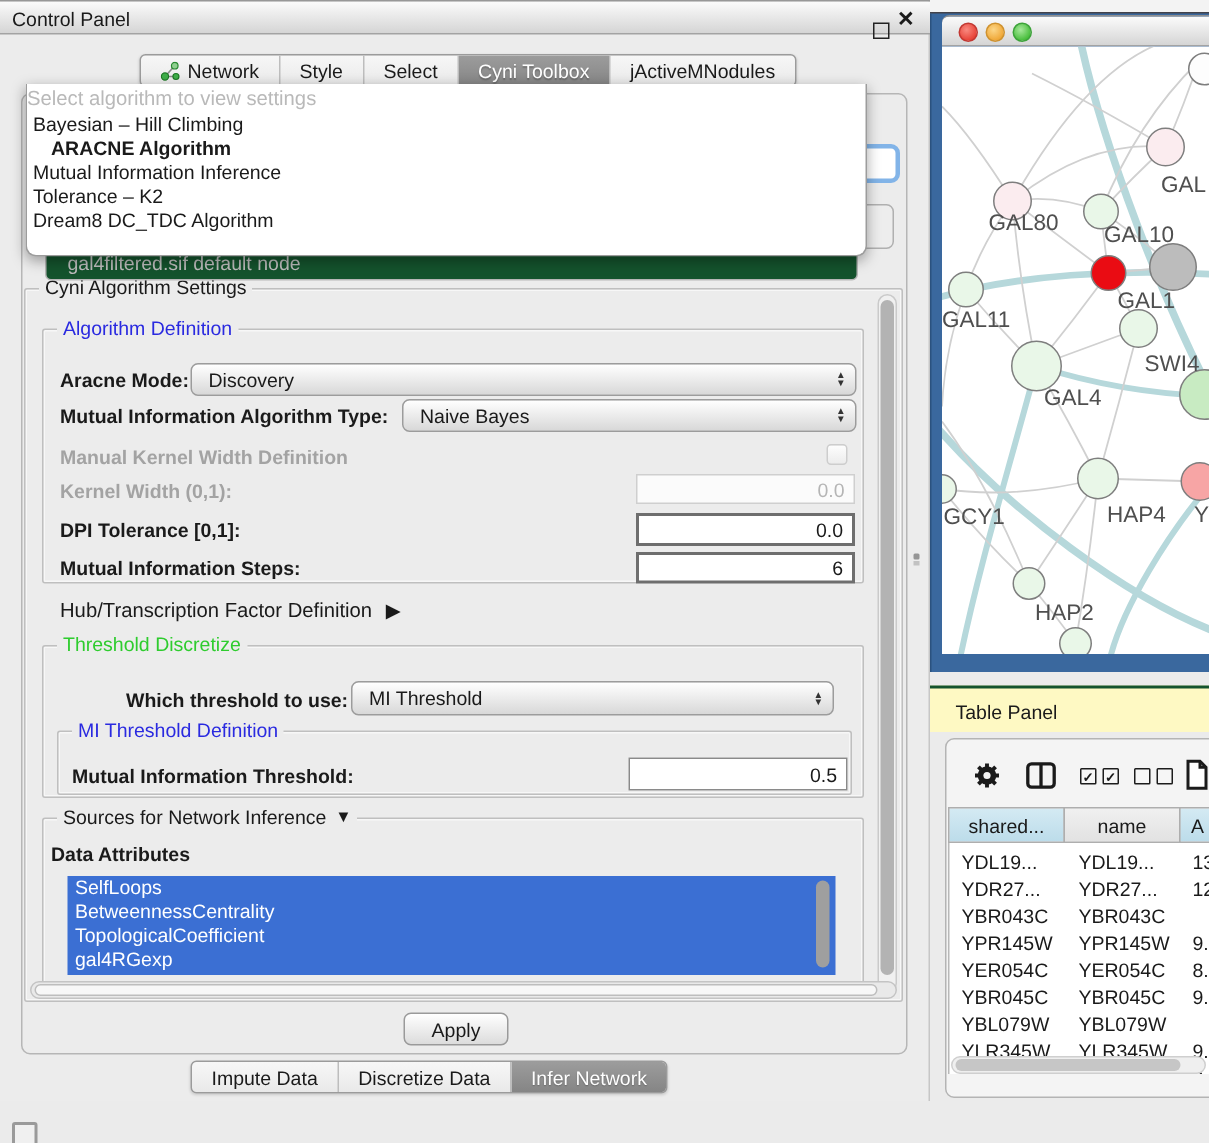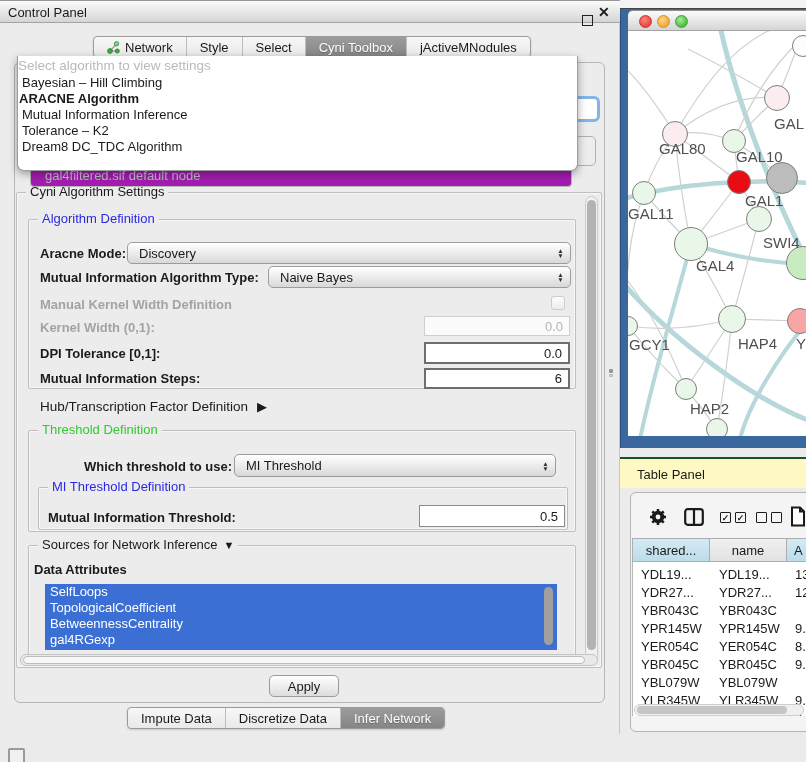--- a/index.html
+++ b/index.html
@@ -76,28 +76,28 @@
     </div>
   <div class="seg">
       <span>jActiveMNodules</span>
     </div>
 </div>
 
 <div class="abs" style="left:14px;top:62px;width:591px;height:641px;border:1px solid #b6b6b6;border-radius:6px;background:#ececec;z-index:0"></div>
 
 <div class="abs" style="left:40px;top:136px;width:556px;height:30px;border:1px solid #b0b0b0;border-radius:5px;background:#ededed;z-index:1"></div>
 <div class="abs" style="left:556px;top:96px;width:44px;height:26px;border:3px solid #82b4e8;border-radius:6px;background:#fff;z-index:1"></div>
-<div class="abs" style="left:30px;top:164px;width:542px;height:23px;border:1px solid #b7b7b7;border-radius:4px;background:#a21caf;z-index:1;display:flex;align-items:center;padding-left:14px;color:#bdbdbd">
+<div class="abs" style="left:30px;top:164px;width:542px;height:23px;border:1px solid #b7b7b7;border-radius:4px;background:#14532d;z-index:1;display:flex;align-items:center;padding-left:14px;color:#bdbdbd">
   <span style="white-space:nowrap;overflow:hidden">gal4filtered.sif default node</span>
 </div>
 
 <div class="abs" style="left:17px;top:56px;width:561px;height:115px;background:#fff;border:1px solid #9c9c9c;border-top:none;border-radius:0 0 7px 7px;box-shadow:0 3px 9px rgba(0,0,0,.35);z-index:5">
   <div style="text-align:left;color:#b9b9b9;font-size:13.5px;height:19px;line-height:19px">Select algorithm to view settings</div>
   <div style="height:16px;line-height:16px;padding-left:4px"><span>Bayesian – Hill Climbing</span></div>
-  <div class="bold" style="height:16px;line-height:16px;padding-left:1px"><span>ARACNE Algorithm</span></div>
+  <div class="bold" style="height:16px;line-height:16px;padding-left:16px"><span>ARACNE Algorithm</span></div>
   <div style="height:16px;line-height:16px;padding-left:4px"><span>Mutual Information Inference</span></div>
   <div style="height:16px;line-height:16px;padding-left:4px"><span>Tolerance – K2</span></div>
   <div style="height:16px;line-height:16px;padding-left:4px"><span>Dream8 DC_TDC Algorithm</span></div>
 </div>
 
 <div class="grp" style="left:16px;top:192px;width:586px;height:476px"></div>
 <div class="gtitle" style="left:26px;top:185px">Cyni Algorithm Settings</div>
 
 <div class="abs" style="left:585px;top:196px;width:13px;height:466px;background:#f0f0f0;border:1px solid #cacaca;border-radius:7px">
   <div class="scroll-thumb" style="left:1px;top:3px;width:9px;height:450px"></div>
@@ -141,21 +141,21 @@
 <div class="tfield" style="left:424px;top:368px;width:146px;height:21px;border:2px solid #6e6e6e">
   <span>6</span>
 </div>
 
 <div class="abs" style="left:40px;top:399px;font-size:13.5px;display:flex;align-items:center;gap:9px">
   <span>Hub/Transcription Factor Definition</span>
   <span style="font-size:13px">▶</span>
 </div>
 
 <div class="grp" style="left:28px;top:430px;width:548px;height:102px"></div>
-<div class="gtitle" style="left:38px;top:423px;color:#2ecc2e">Threshold Definition</div>
+<div class="gtitle" style="left:38px;top:423px;color:#2ecc2e">Threshold Discretize</div>
 
 <span class="abs bold" style="left:84px;top:459px">Which threshold to use:</span>
 <div class="combo" style="left:234px;top:454px;width:322px;height:23px">
   <span>MI Threshold</span>
   <span class="arrows">
       <span>▲</span>
       <span>▼</span>
     </span>
 </div>
 
@@ -169,22 +169,22 @@
 
 <div class="grp" style="left:28px;top:545px;width:548px;height:112px"></div>
 <div class="gtitle" style="left:38px;top:538px;display:flex;align-items:center;gap:6px">
   <span>Sources for Network Inference</span>
   <span style="font-size:11px">▼</span>
 </div>
 <span class="abs bold" style="left:34px;top:562px">Data Attributes</span>
 
 <div class="abs" style="left:45px;top:584px;width:512px;height:66px;background:#3b6fd3;overflow:hidden">
   <div style="height:16px;line-height:16px;padding-left:5px;color:#fff"><span>SelfLoops</span></div>
+  <div style="height:16px;line-height:16px;padding-left:5px;color:#fff"><span>BetweennessCentrality</span></div>
   <div style="height:16px;line-height:16px;padding-left:5px;color:#fff"><span>TopologicalCoefficient</span></div>
-  <div style="height:16px;line-height:16px;padding-left:5px;color:#fff"><span>BetweennessCentrality</span></div>
   <div style="height:16px;line-height:16px;padding-left:5px;color:#fff"><span>gal4RGexp</span></div>
 </div>
 <div class="scroll-thumb" style="left:544px;top:587px;width:9px;height:58px;background:#9f9f9f"></div>
 
 <div class="abs" style="left:20px;top:654px;width:578px;height:12px;background:#e9e9e9;border:1px solid #c4c4c4;border-radius:6px">
   <div style="position:absolute;left:2px;top:1px;width:562px;height:8px;background:#f7f7f7;border:1px solid #bdbdbd;border-radius:4px"></div>
 </div>
 
 <div class="abs" style="left:269px;top:675px;width:70px;height:22px;border:1px solid #9a9a9a;border-radius:5px;background:linear-gradient(#ffffff,#dcdcdc);display:flex;align-items:center;justify-content:center;font-size:13px">
   <span>Apply</span>

